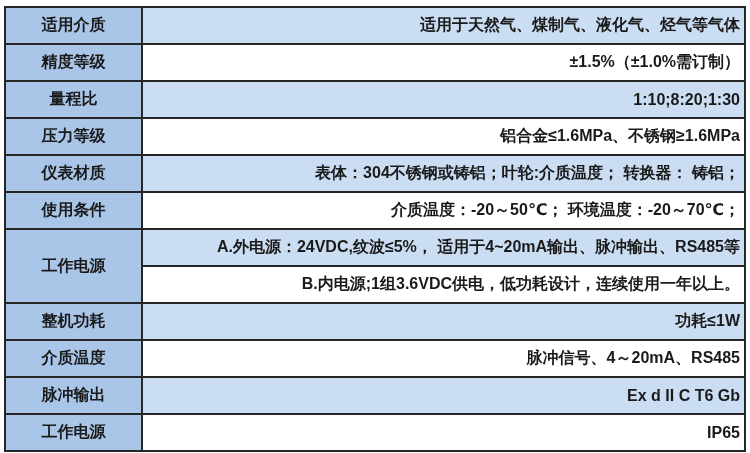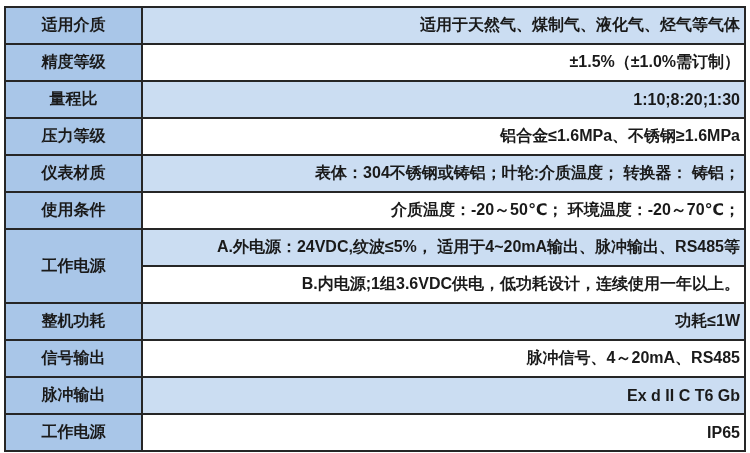--- a/index.html
+++ b/index.html
@@ -78,21 +78,21 @@
         <td class="value blue">A.外电源：24VDC,纹波≤5%， 适用于4~20mA输出、脉冲输出、RS485等</td>
       </tr>
       <tr>
         <td class="value white">B.内电源;1组3.6VDC供电，低功耗设计，连续使用一年以上。</td>
       </tr>
       <tr>
         <td class="label">整机功耗</td>
         <td class="value blue">功耗≤1W</td>
       </tr>
       <tr>
-        <td class="label">信号输出</td>
+        <td class="label">介质温度</td>
         <td class="value white">脉冲信号、4～20mA、RS485</td>
       </tr>
       <tr>
         <td class="label">脉冲输出</td>
         <td class="value blue">Ex d II C T6 Gb</td>
       </tr>
       <tr>
         <td class="label">工作电源</td>
         <td class="value white">IP65</td>
       </tr>

